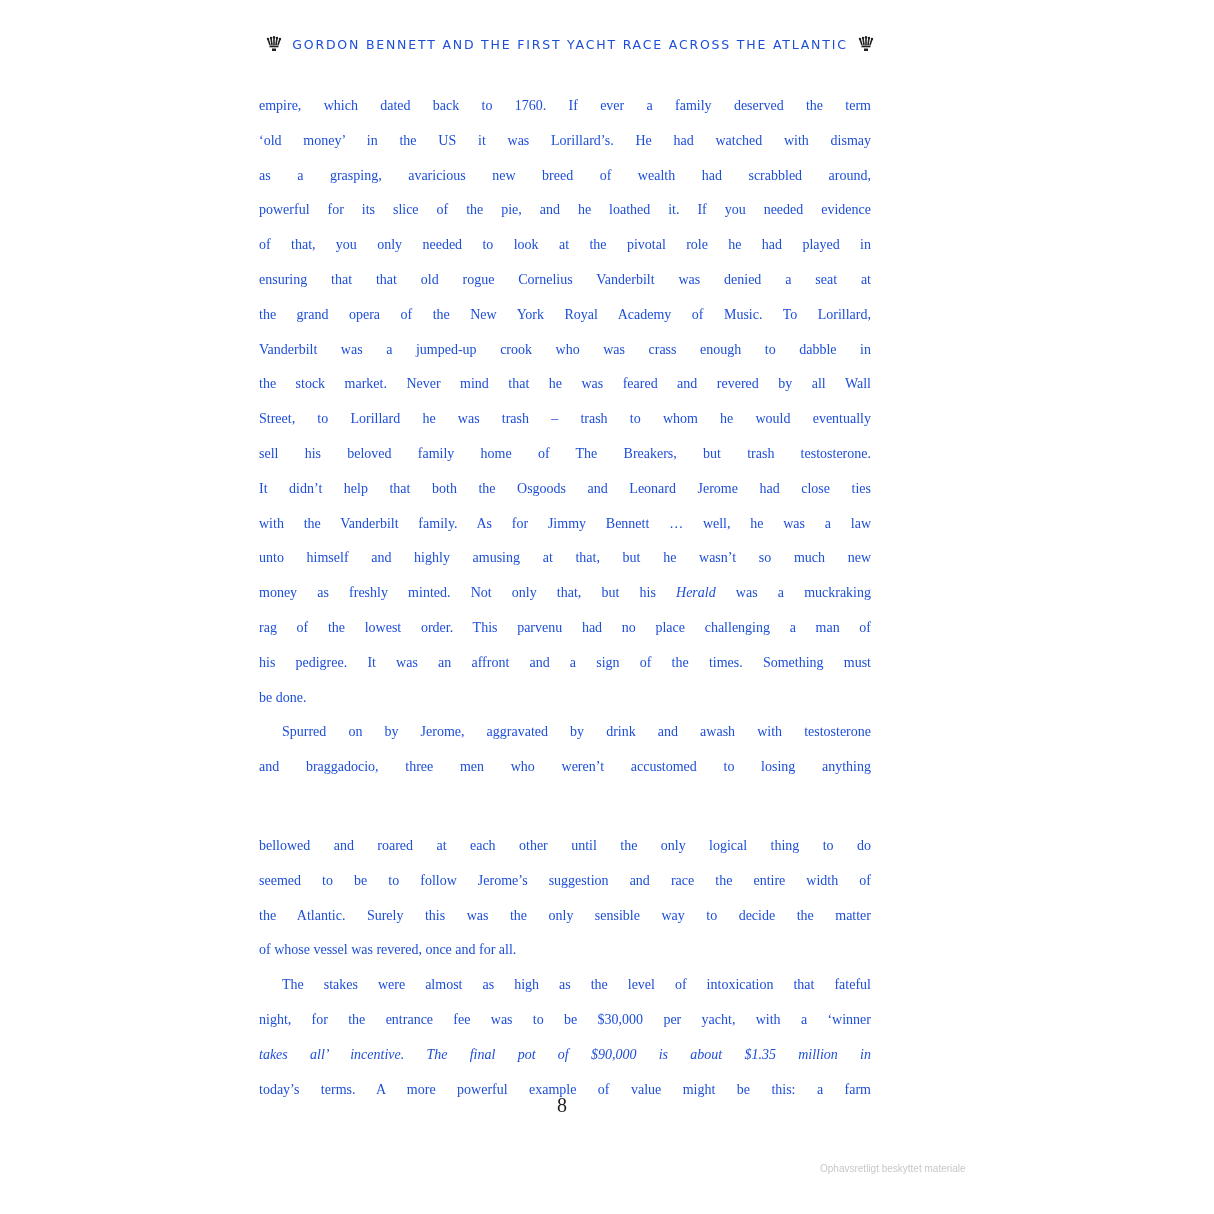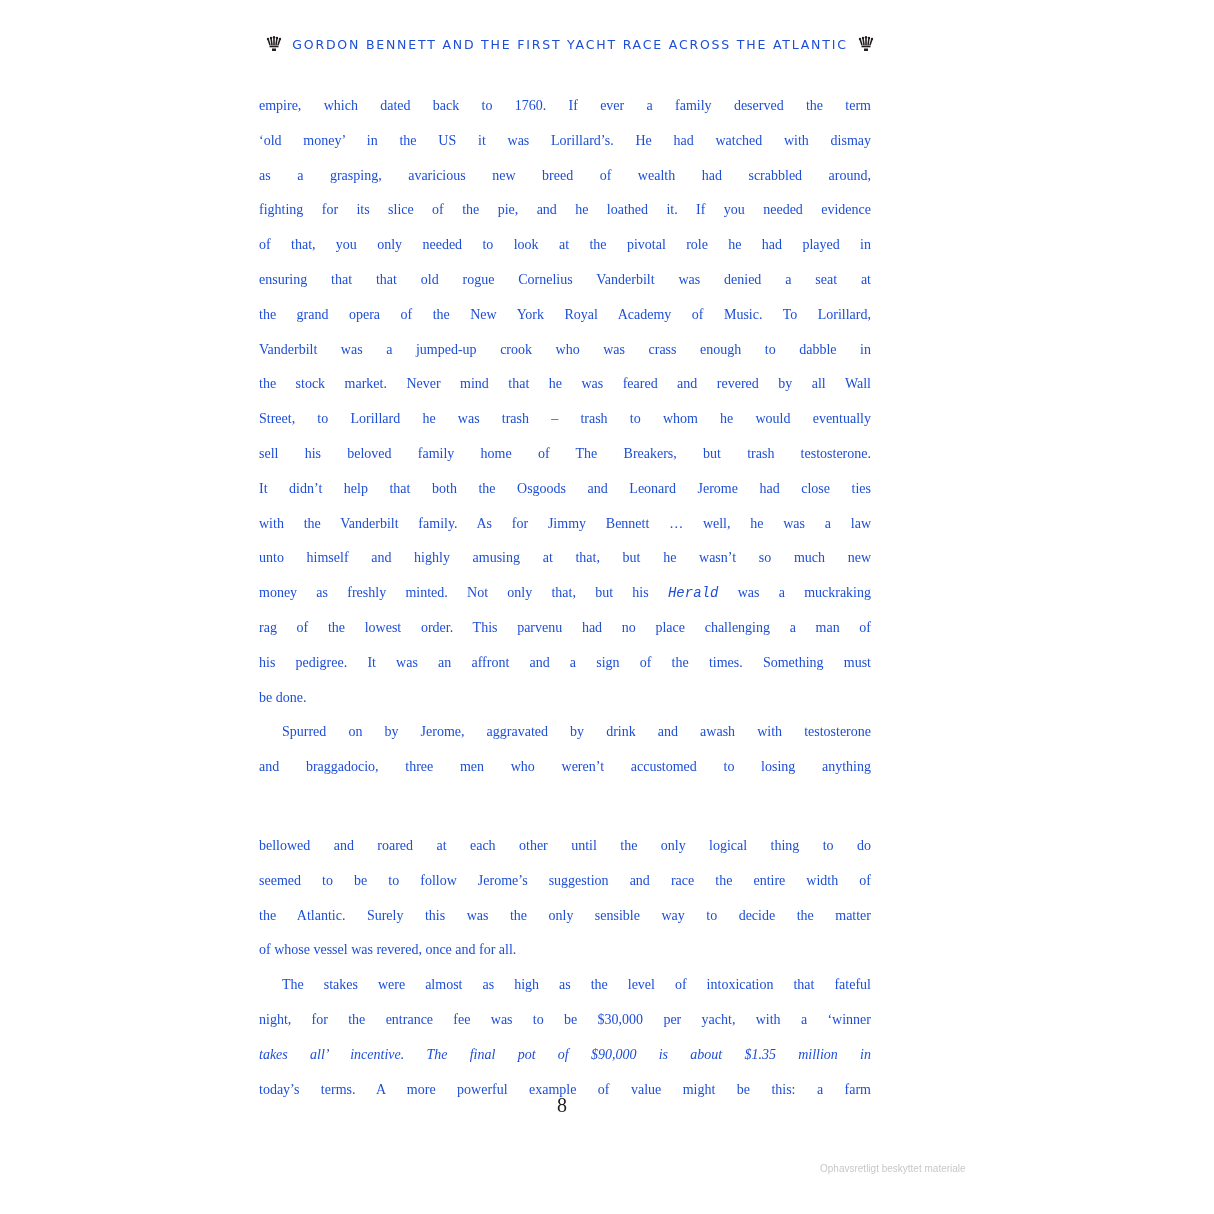--- a/index.html
+++ b/index.html
@@ -55,21 +55,21 @@
       text-align-last: justify;
       white-space: nowrap;
       height: 34.8px;
     }
     .line.last {
       text-align-last: left;
     }
     .line.indent {
       text-indent: 23px;
     }
-    em { font-style: italic; font-family: Liberation Mono, monospace; }
+    em { font-style: italic; }
     .folio {
       position: absolute;
       top: 1094px;
       left: 540px;
       width: 44px;
       text-align: center;
       font-family: "Liberation Serif", serif;
       font-size: 20px;
       color: #231f20;
     }
@@ -112,21 +112,21 @@
     </svg>
   </span>
 </div>
 
 <div class="text-block">
 
   <div>
     <span class="line" style="white-space: normal; text-align-last: justify; overflow: hidden;">empire, which dated back to 1760. If ever a family deserved the term</span>
     <span class="line" style="white-space: normal; text-align-last: justify; overflow: hidden;">‘old money’ in the US it was Lorillard’s. He had watched with dismay</span>
     <span class="line" style="white-space: normal; text-align-last: justify; overflow: hidden;">as a grasping, avaricious new breed of wealth had scrabbled around,</span>
-    <span class="line" style="white-space: normal; text-align-last: justify; overflow: hidden;">fighting for its slice of the pie, and he loathed it. If you needed evidence</span>
+    <span class="line" style="white-space: normal; text-align-last: justify; overflow: hidden;">powerful for its slice of the pie, and he loathed it. If you needed evidence</span>
     <span class="line" style="white-space: normal; text-align-last: justify; overflow: hidden;">of that, you only needed to look at the pivotal role he had played in</span>
     <span class="line" style="white-space: normal; text-align-last: justify; overflow: hidden;">ensuring that that old rogue Cornelius Vanderbilt was denied a seat at</span>
     <span class="line" style="white-space: normal; text-align-last: justify; overflow: hidden;">the grand opera of the New York Royal Academy of Music. To Lorillard,</span>
     <span class="line" style="white-space: normal; text-align-last: justify; overflow: hidden;">Vanderbilt was a jumped-up crook who was crass enough to dabble in</span>
     <span class="line" style="white-space: normal; text-align-last: justify; overflow: hidden;">the stock market. Never mind that he was feared and revered by all Wall</span>
     <span class="line" style="white-space: normal; text-align-last: justify; overflow: hidden;">Street, to Lorillard he was trash – trash to whom he would eventually</span>
     <span class="line" style="white-space: normal; text-align-last: justify; overflow: hidden;">sell his beloved family home of The Breakers, but trash testosterone.</span>
     <span class="line" style="white-space: normal; text-align-last: justify; overflow: hidden;">It didn’t help that both the Osgoods and Leonard Jerome had close ties</span>
     <span class="line" style="white-space: normal; text-align-last: justify; overflow: hidden;">with the Vanderbilt family. As for Jimmy Bennett … well, he was a law</span>
     <span class="line" style="white-space: normal; text-align-last: justify; overflow: hidden;">unto himself and highly amusing at that, but he wasn’t so much new</span>

